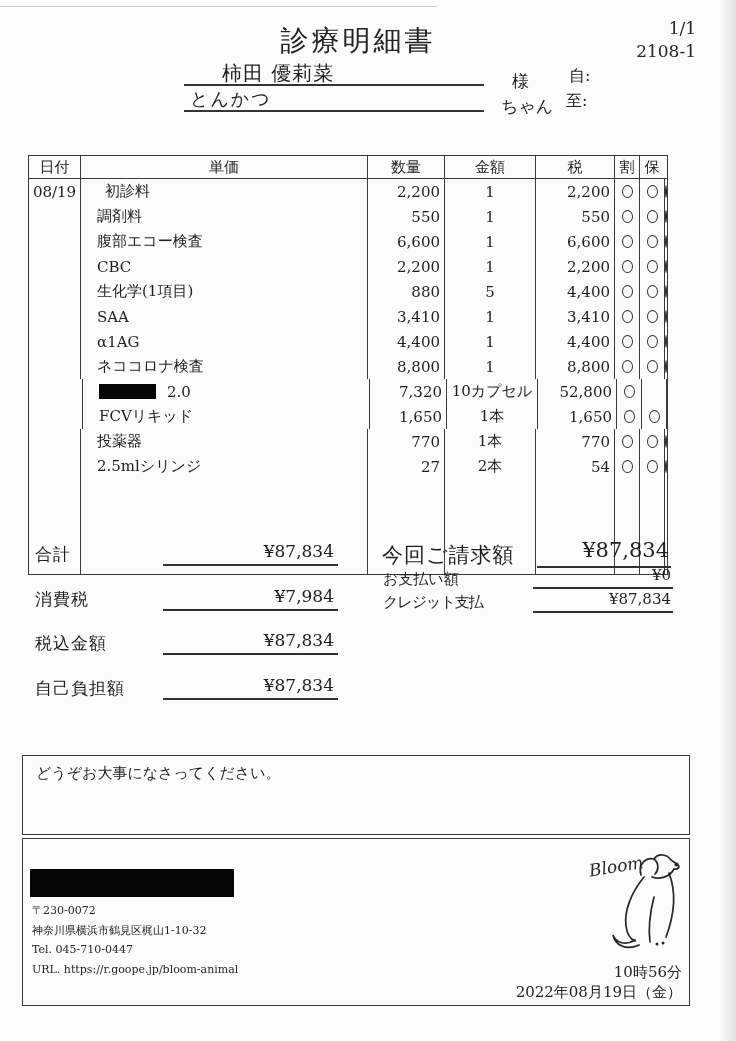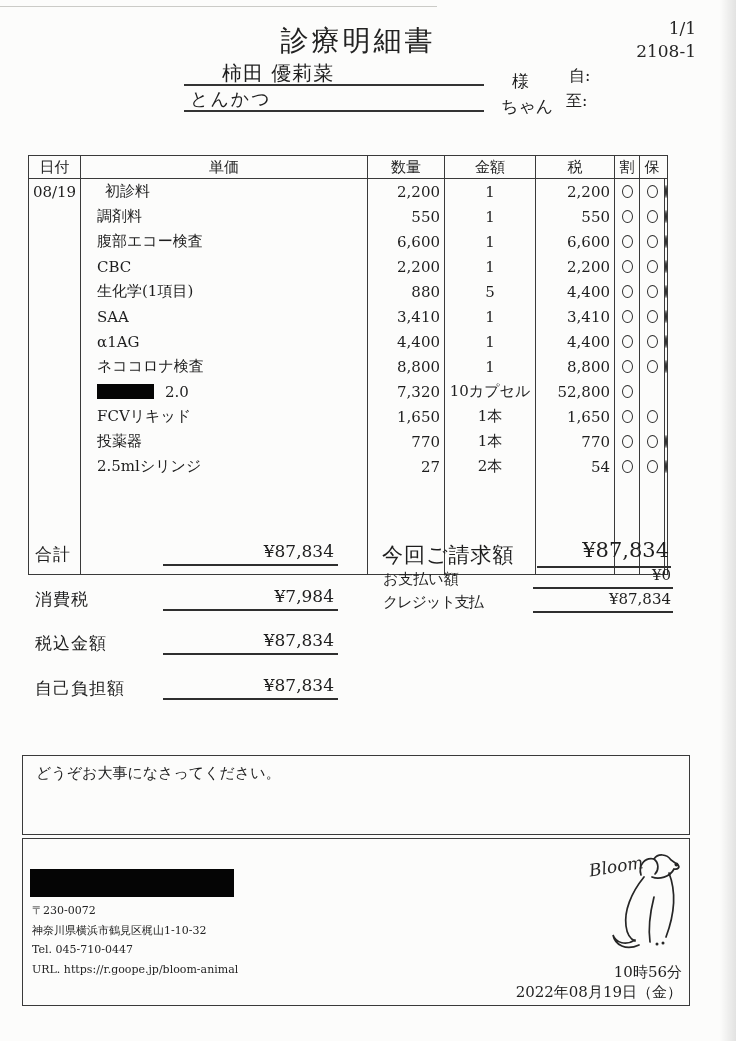--- a/index.html
+++ b/index.html
@@ -32,21 +32,21 @@
 
   
   .bill-table{
     position:absolute;left:28px;top:112px;width:640px;height:420px;
     border:1.7px solid #3a3a3a;display:flex;flex-direction:column;box-sizing:border-box;margin-top:43px;
   }
   .t-grid{display:grid;grid-template-columns:51px 287px 77px 91px 79px 25px 25px 1fr;}
   .t-header{border-bottom:1.7px solid #3a3a3a;height:22px;line-height:22px;font-size:15px;}
   .t-header > div{text-align:center;border-left:1.5px solid #3a3a3a;overflow:hidden;}
   .t-header > div:first-child{border-left:none;}
-  #t-rows{display:flex;flex-direction:column;}
+  #t-rows{display:flex;flex-direction:column;align-items:flex-end;}
   .t-row{height:25px;font-size:15px;}
   .t-row > div{border-left:1.5px solid #3a3a3a;display:flex;align-items:center;overflow:hidden;box-sizing:border-box;}
   .t-row > div:first-child{border-left:none;}
   .t-fill{flex:1;}
   .t-fill > div{border-left:1.5px solid #3a3a3a;}
   .t-fill > div:first-child{border-left:none;}
   .c-date{justify-content:center;}
   .c-desc{padding-left:16px;}
   .c-desc.indent{padding-left:24px;}
   .c-num{justify-content:flex-end;padding-right:4px;}

